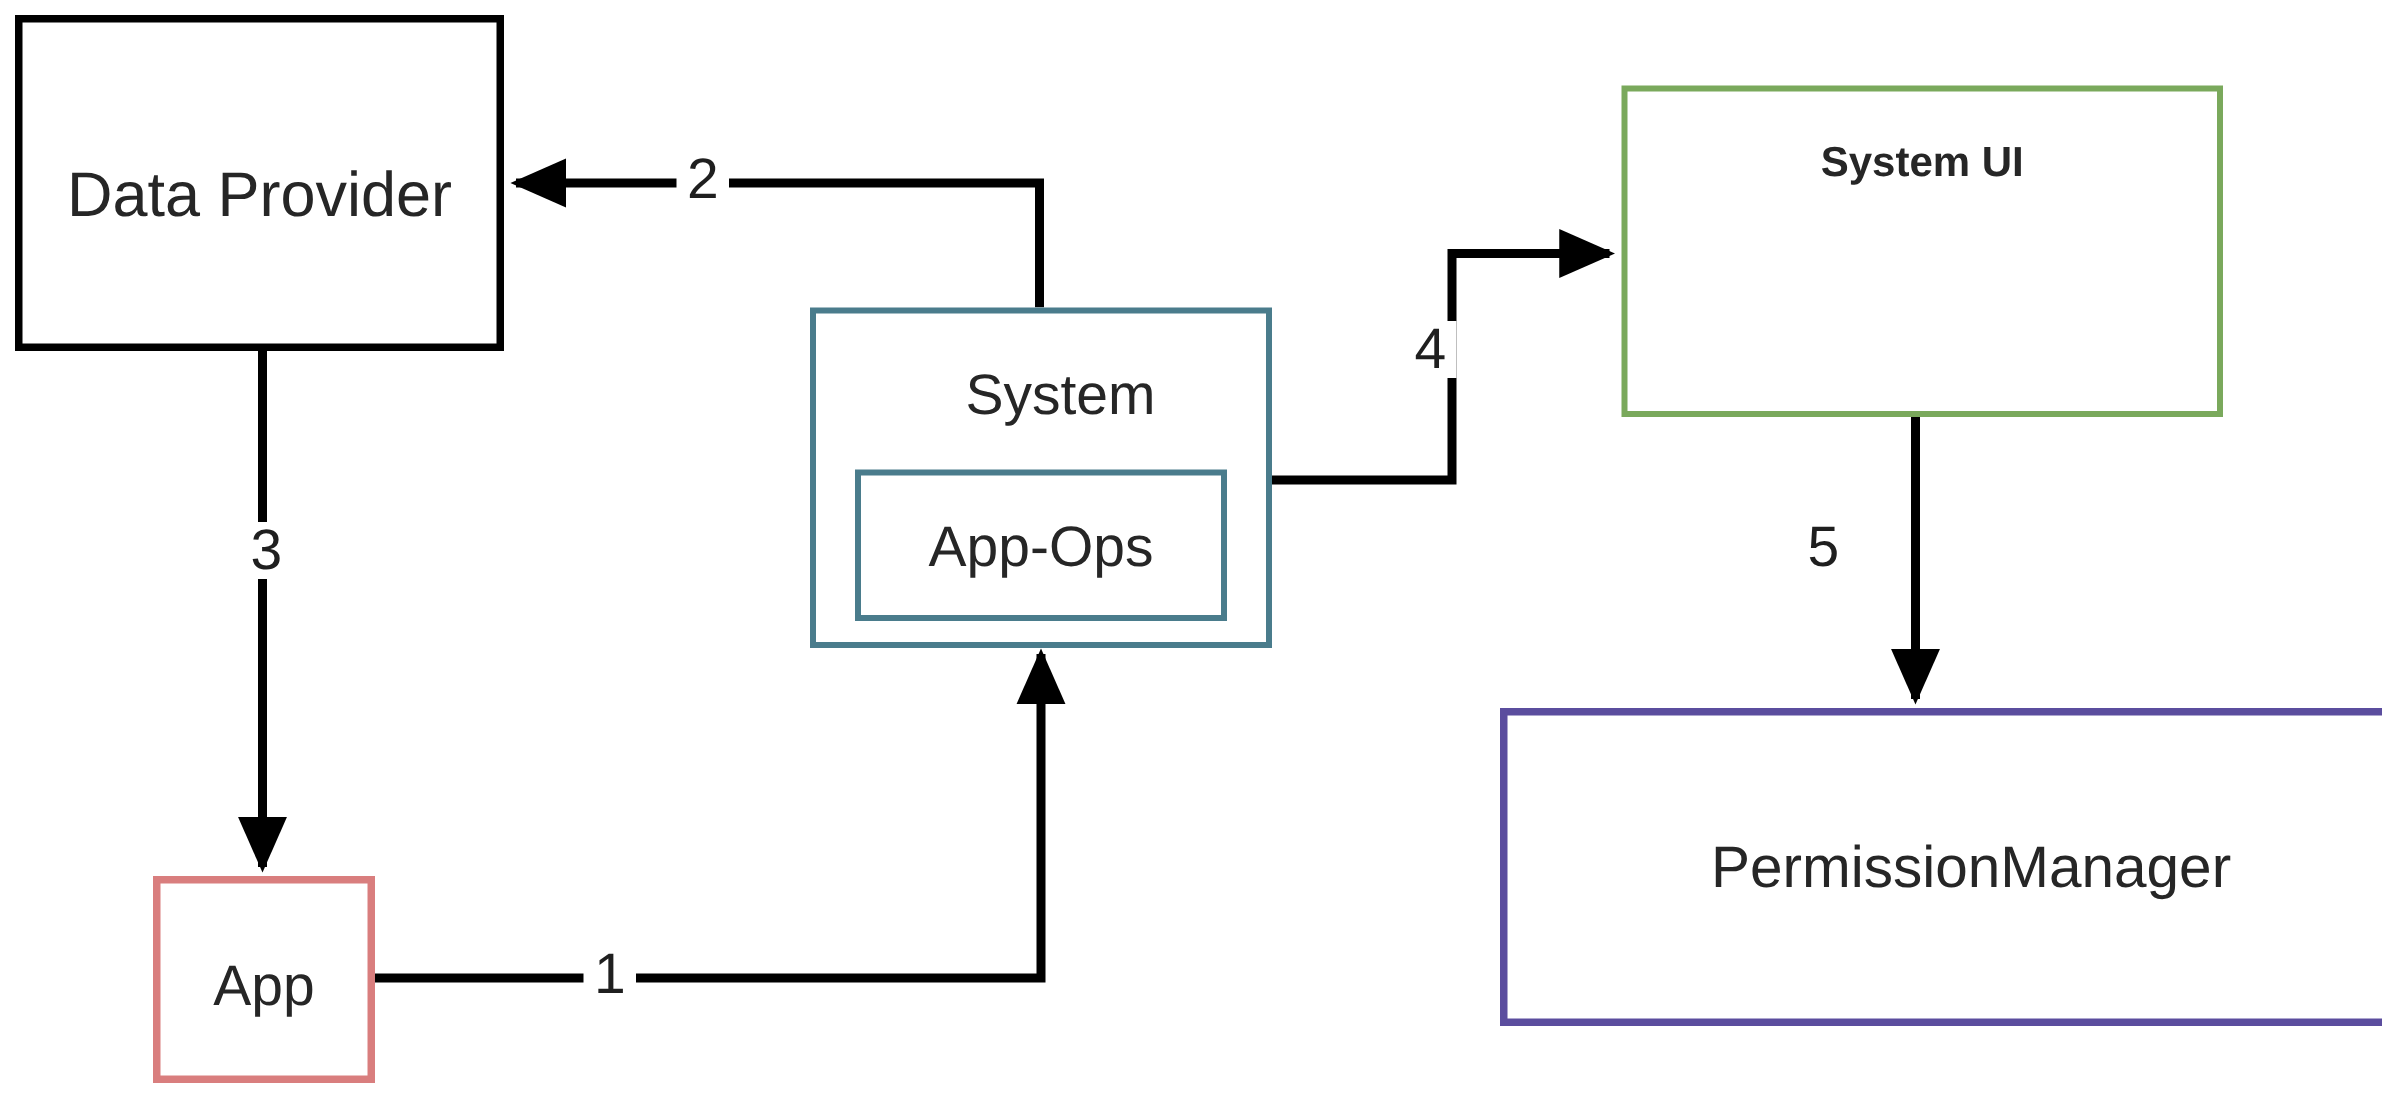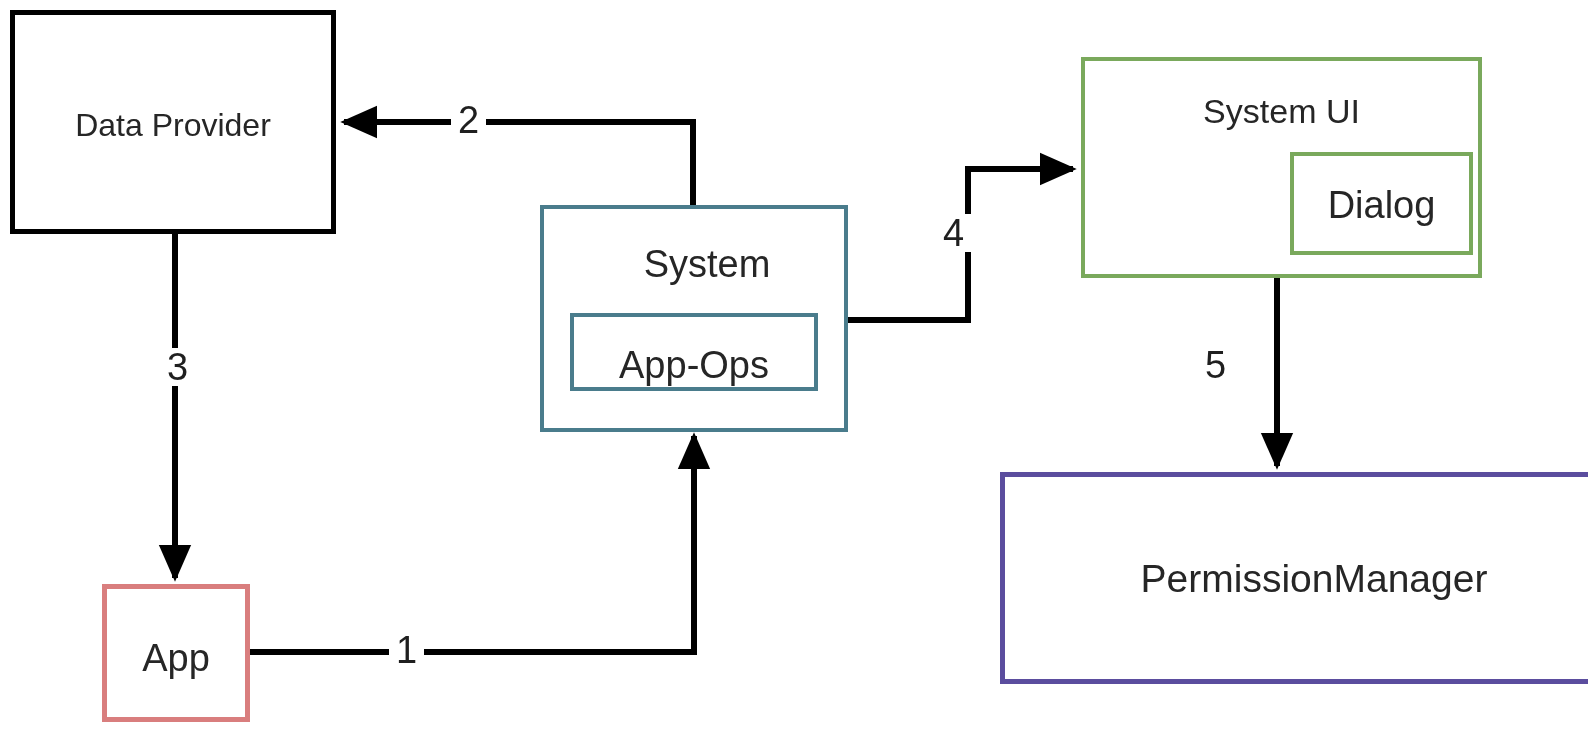--- a/index.html
+++ b/index.html
@@ -40,48 +40,48 @@
     white-space: nowrap;
     line-height: 1;
   }
   
   .node-data-provider {
     left: 10px;  top: 10px;
     width: 326px; height: 224px;
     border: 5px solid #000000;
   }
   .node-data-provider .node-label {
-    top: 94px; font-size: 32px;
+    top: 94px; font-size: 42px;
   }
 
   .node-system {
     left: 540px; top: 205px;
     width: 308px; height: 227px;
     border: 4px solid #4a7c8c;
   }
   .node-system .node-label {
     top: 36px; font-size: 38px; padding-left: 26px;
   }
 
   .node-app-ops {
     left: 570px; top: 313px;
-    width: 248px; height: 78px;
+    width: 248px; height: 101px;
     border: 4px solid #4a7c8c;
   }
   .node-app-ops .node-label {
     top: 29px; font-size: 38px;
   }
 
   .node-system-ui {
     left: 1081px; top: 57px;
     width: 401px; height: 221px;
     border: 4px solid #7aa95c;
   }
   .node-system-ui .node-label {
-    top: 33px; font-size: 34px;
+    top: 33px; font-size: 28px; font-weight: bold;
   }
 
   .node-dialog {
     left: 1290px; top: 152px;
     width: 183px; height: 103px;
     border: 4px solid #7aa95c;
   }
   .node-dialog .node-label {
     top: 30px; font-size: 38px;
   }
@@ -152,23 +152,20 @@
   </div>
 
   <div class="node node-app-ops">
     <span class="node-label">App-Ops</span>
   </div>
 
   <div class="node node-system-ui">
     <span class="node-label">System UI</span>
   </div>
 
-  <div class="node node-dialog">
-    <span class="node-label">Dialog</span>
-  </div>
 
   <div class="node node-permission-manager">
     <span class="node-label">PermissionManager</span>
   </div>
 
   <div class="node node-app">
     <span class="node-label">App</span>
   </div>
 
   <span class="edge-label edge-label-1">1</span>

